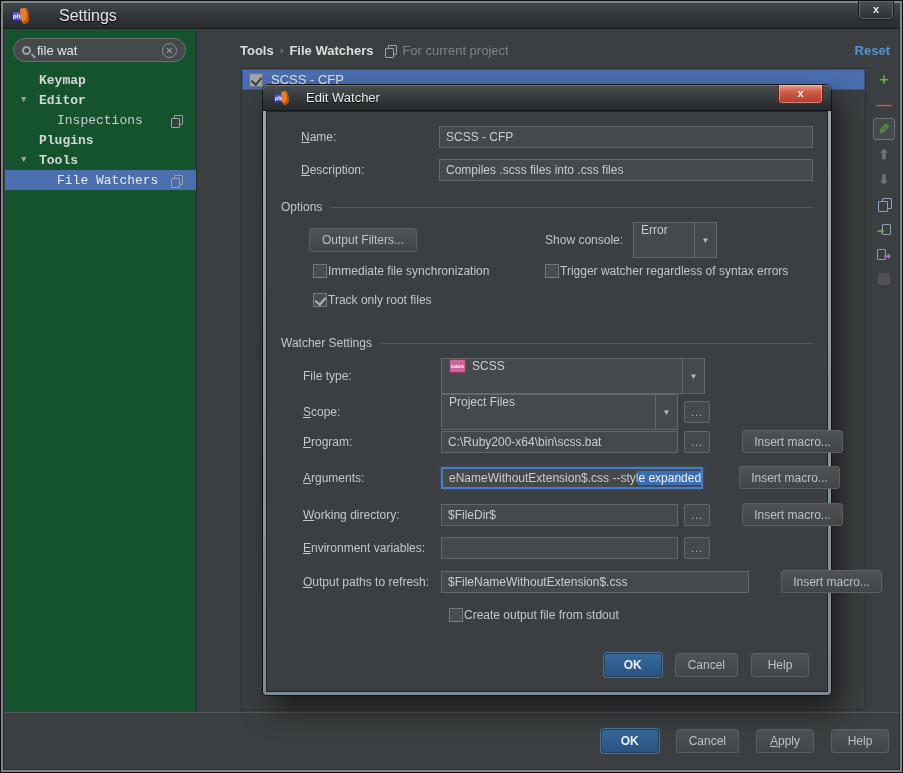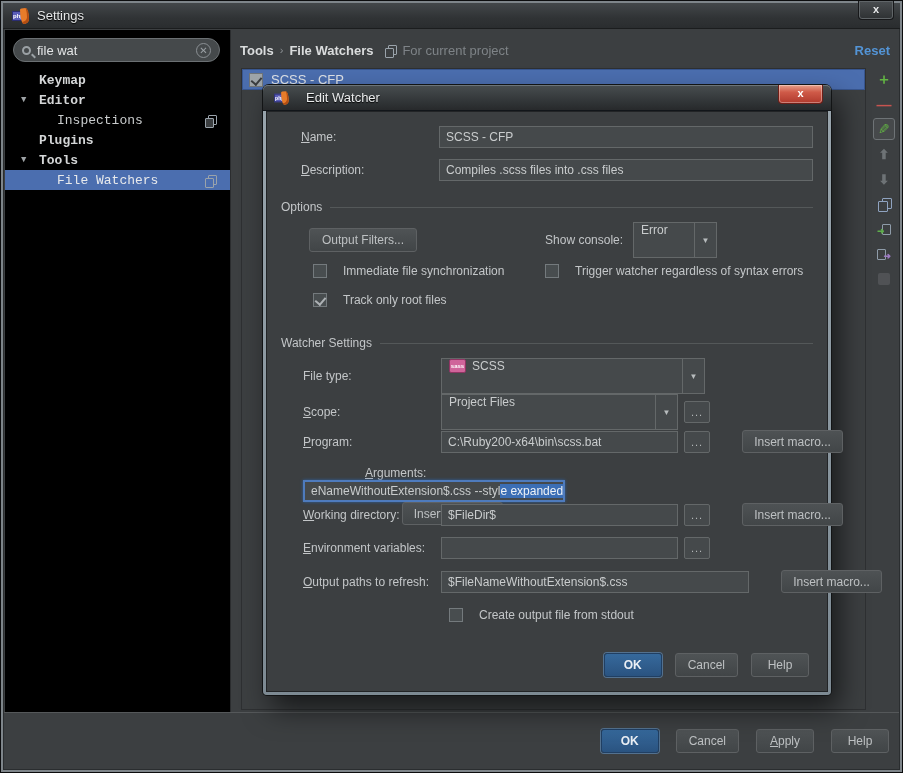--- a/index.html
+++ b/index.html
@@ -11,29 +11,29 @@
   }
   
   .titlebar {
     position:absolute; left:2px; top:2px; right:2px; height:26px;
     background:linear-gradient(#43474a,#303335 60%,#2a2d2f);
     border-bottom:1px solid #1b1d1e; display:flex; align-items:center; padding-left:9px;
   }
   .app-icon { width:17px; height:16px; position:relative; margin-right:8px; }
   .app-icon .box { position:absolute; left:0; top:3px; width:11px; height:10px; background:#5a5db8; border:1px solid #2b2d73; color:#fff; font-size:6px; line-height:8px; text-align:center; font-weight:bold; }
   .app-icon .flame { position:absolute; left:8px; top:0; width:9px; height:16px; background:#e77c2a; border-radius:60% 40% 55% 45%/10% 70% 30% 90%; box-shadow:inset -2px -2px 0 #b34d12; }
-  .titlebar .t-text { color:#e4e6e7; font-size:13px; text-shadow:0 1px 1px #000; }
+  .titlebar .t-text { color:#e4e6e7; font-size:16px; text-shadow:0 1px 1px #000;margin-left:22px; }
   .win-close {
     position:absolute; top:0; right:8px; width:36px; height:19px;
     background:linear-gradient(#4a4e51,#2e3133); border:1px solid #17181a; border-top:none;
     border-radius:0 0 4px 4px; color:#e8eaeb; font-size:11px; font-weight:bold; text-align:center; line-height:17px;
     box-shadow:inset 0 0 0 1px #606568;
   }
   
-  .sidebar { position:absolute; left:4px; top:29px; width:226px; bottom:60px; background:#000000; border-right:1px solid #2b2d2f; }
+  .sidebar { position:absolute; left:4px; top:29px; width:192px; bottom:60px; background:#14532d; border-right:1px solid #2b2d2f; }
   .searchbox {
     position:absolute; left:8px; top:8px; right:10px; height:24px;
     border:1px solid #6b7073; border-radius:13px; background:#45494b;
     display:flex; align-items:center; padding:0 8px; color:#e3e5e6; font-size:13px;
   }
   .mag { width:9px; height:9px; border:2px solid #9ba1a5; border-radius:50%; position:relative; margin-right:6px; flex:none; }
   .mag::after { content:""; position:absolute; left:7px; top:7px; width:5px; height:2px; background:#9ba1a5; transform:rotate(45deg); }
   .clearbtn { margin-left:auto; width:15px; height:15px; border:1px solid #8b9094; border-radius:50%; color:#9ba1a5; font-size:10px; line-height:13px; text-align:center; }
   .tree { position:absolute; top:40px; left:0; right:0; }
   .trow { height:20px; display:flex; align-items:center; color:#c9cccd; font-size:13px; position:relative;font-family:Liberation Mono, monospace; }
@@ -120,21 +120,21 @@
   .field.focus { border:2px solid #4e7bbd; box-shadow:0 0 3px #2f5f9e; }
   .sel-text { background:#3b6eb5; color:#eef2f7; }
   .sect { position:absolute; left:14px; right:14px; display:flex; align-items:center; font-size:12px; color:#c3c6c8; }
   .sect::after { content:""; flex:1; height:1px; background:#545859; margin-left:8px; }
   .combo { height:36px; background:#45494b; border:1px solid #646869; display:flex; align-items:flex-start; color:#c9cccd; font-size:12px; }
   .combo .cval { padding:0 7px; flex:1; display:flex; align-items:center; gap:6px; }
   .combo .carr { width:22px; align-self:stretch; border-left:1px solid #646869; display:flex; align-items:center; justify-content:center; color:#b8bcbe; font-size:8px; }
   .mini { width:26px; height:22px; background:#45494b; border:1px solid #646869; border-radius:2px; color:#b2b6b8; font-size:11px; display:inline-flex; align-items:center; justify-content:center; letter-spacing:1px; }
   .macrobtn { width:101px; height:23px; background:linear-gradient(#4e5254,#424648); border:1px solid #5e6163; border-radius:3px; color:#bdc0c2; font-size:12px; display:inline-flex; align-items:center; justify-content:center; }
   .sassic { width:17px; height:14px; background:#cf649a; border-radius:2px; color:#fff; font-size:6px; font-weight:bold; display:inline-flex; align-items:center; justify-content:center; border:1px solid #8f3563; flex:none; }
-  .cbrow { gap:16px; }
+  .cbrow { gap:1px; }
   .cbrow .cblabel { }
   .dfoot { position:absolute; left:0; right:0; bottom:14px; display:flex; justify-content:flex-end; gap:13px; padding-right:18px; }
 </style>
 </head>
 <body>
 
 <div class="window">
 
   <div class="titlebar">
     <span class="app-icon">
@@ -316,21 +316,21 @@
 
       <div class="drow" style="left:36px; top:318px;">
         <span class="dlabel mn">Program:</span>
         <div class="field" style="width:237px;">
             <span>C:\Ruby200-x64\bin\scss.bat</span>
           </div>
         <span class="mini" style="margin-left:6px;">...</span>
         <div class="macrobtn" style="margin-left:32px;">Insert macro...</div>
       </div>
 
-      <div class="drow" style="left:36px; top:354px;flex-direction:column;">
+      <div class="drow" style="left:36px; top:354px;">
         <span class="dlabel mn">Arguments:</span>
         <div class="field focus" style="width:262px;">
             <span>eNameWithoutExtension$.css --styl</span>
             <span class="sel-text">e expanded</span>
           </div>
         <div class="macrobtn" style="margin-left:36px;">Insert macro...</div>
       </div>
 
       <div class="drow" style="left:36px; top:391px;">
         <span class="dlabel mn">Working directory:</span>

